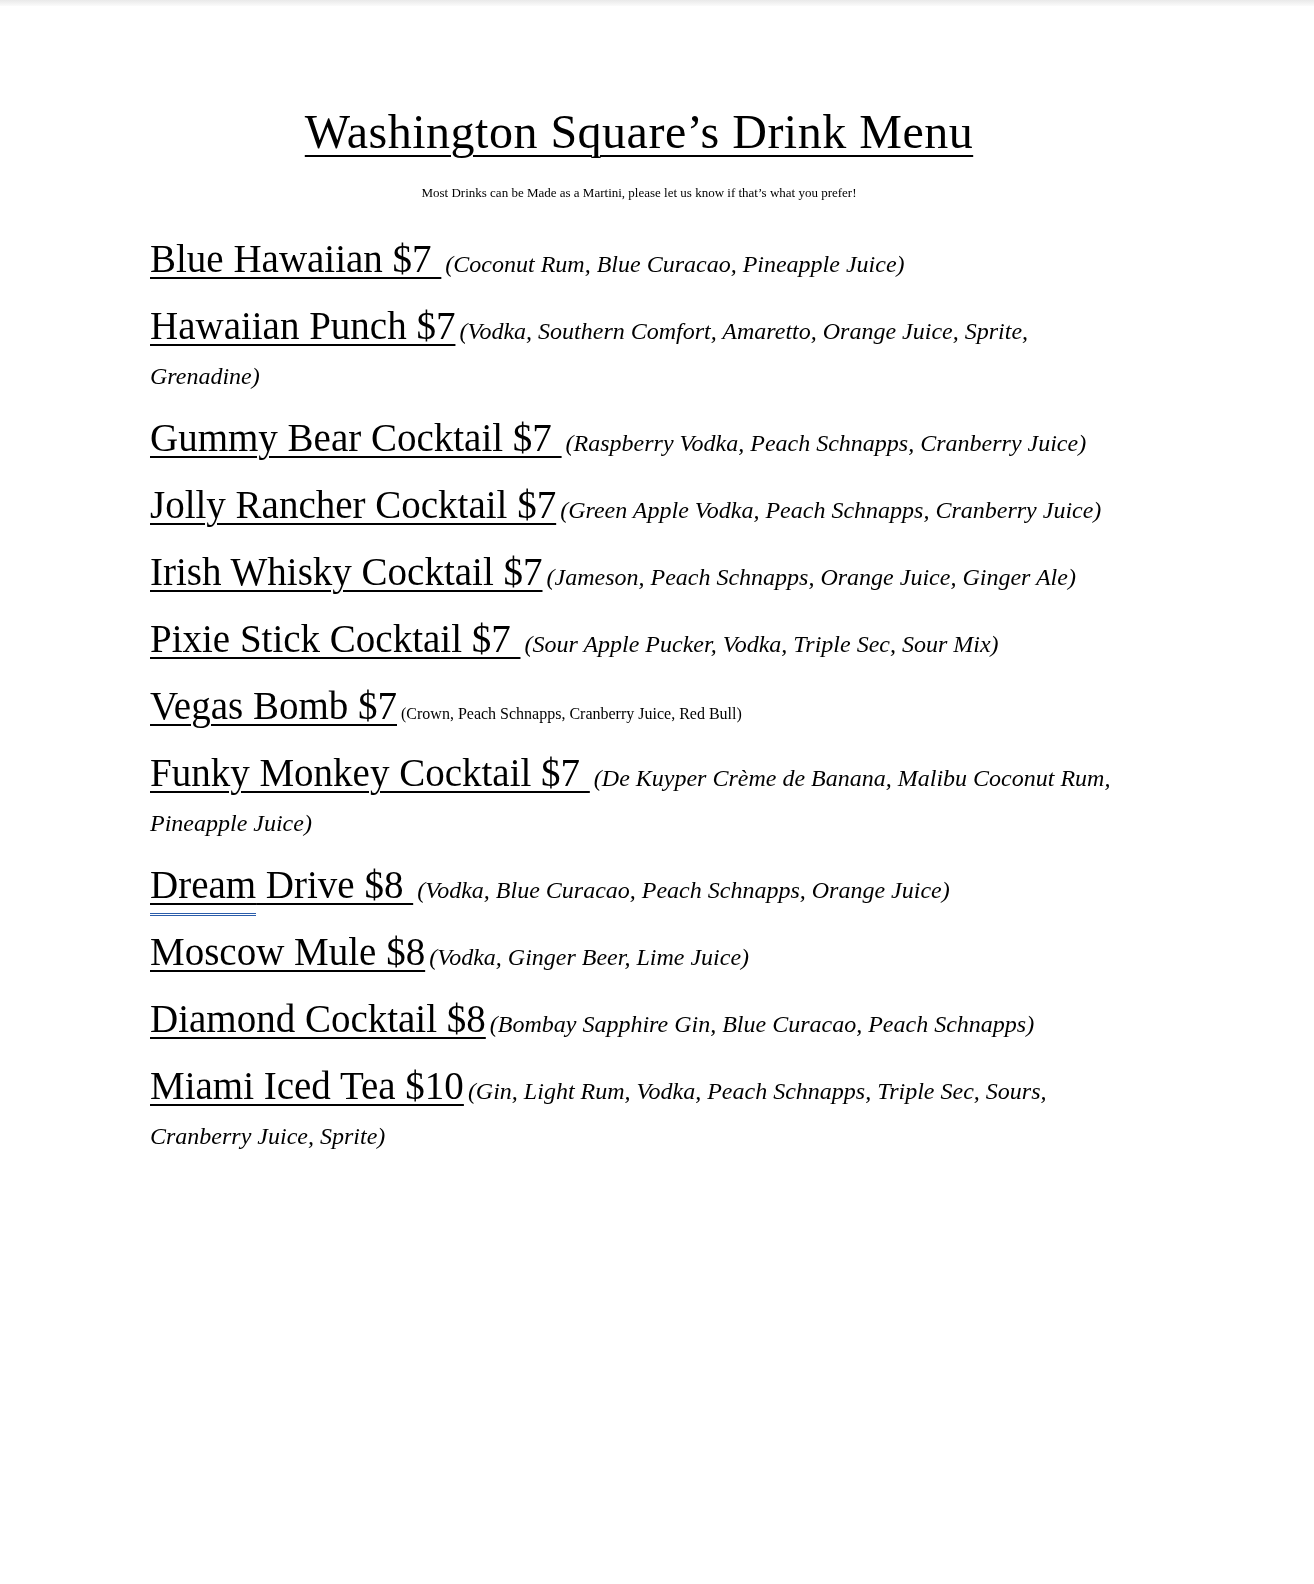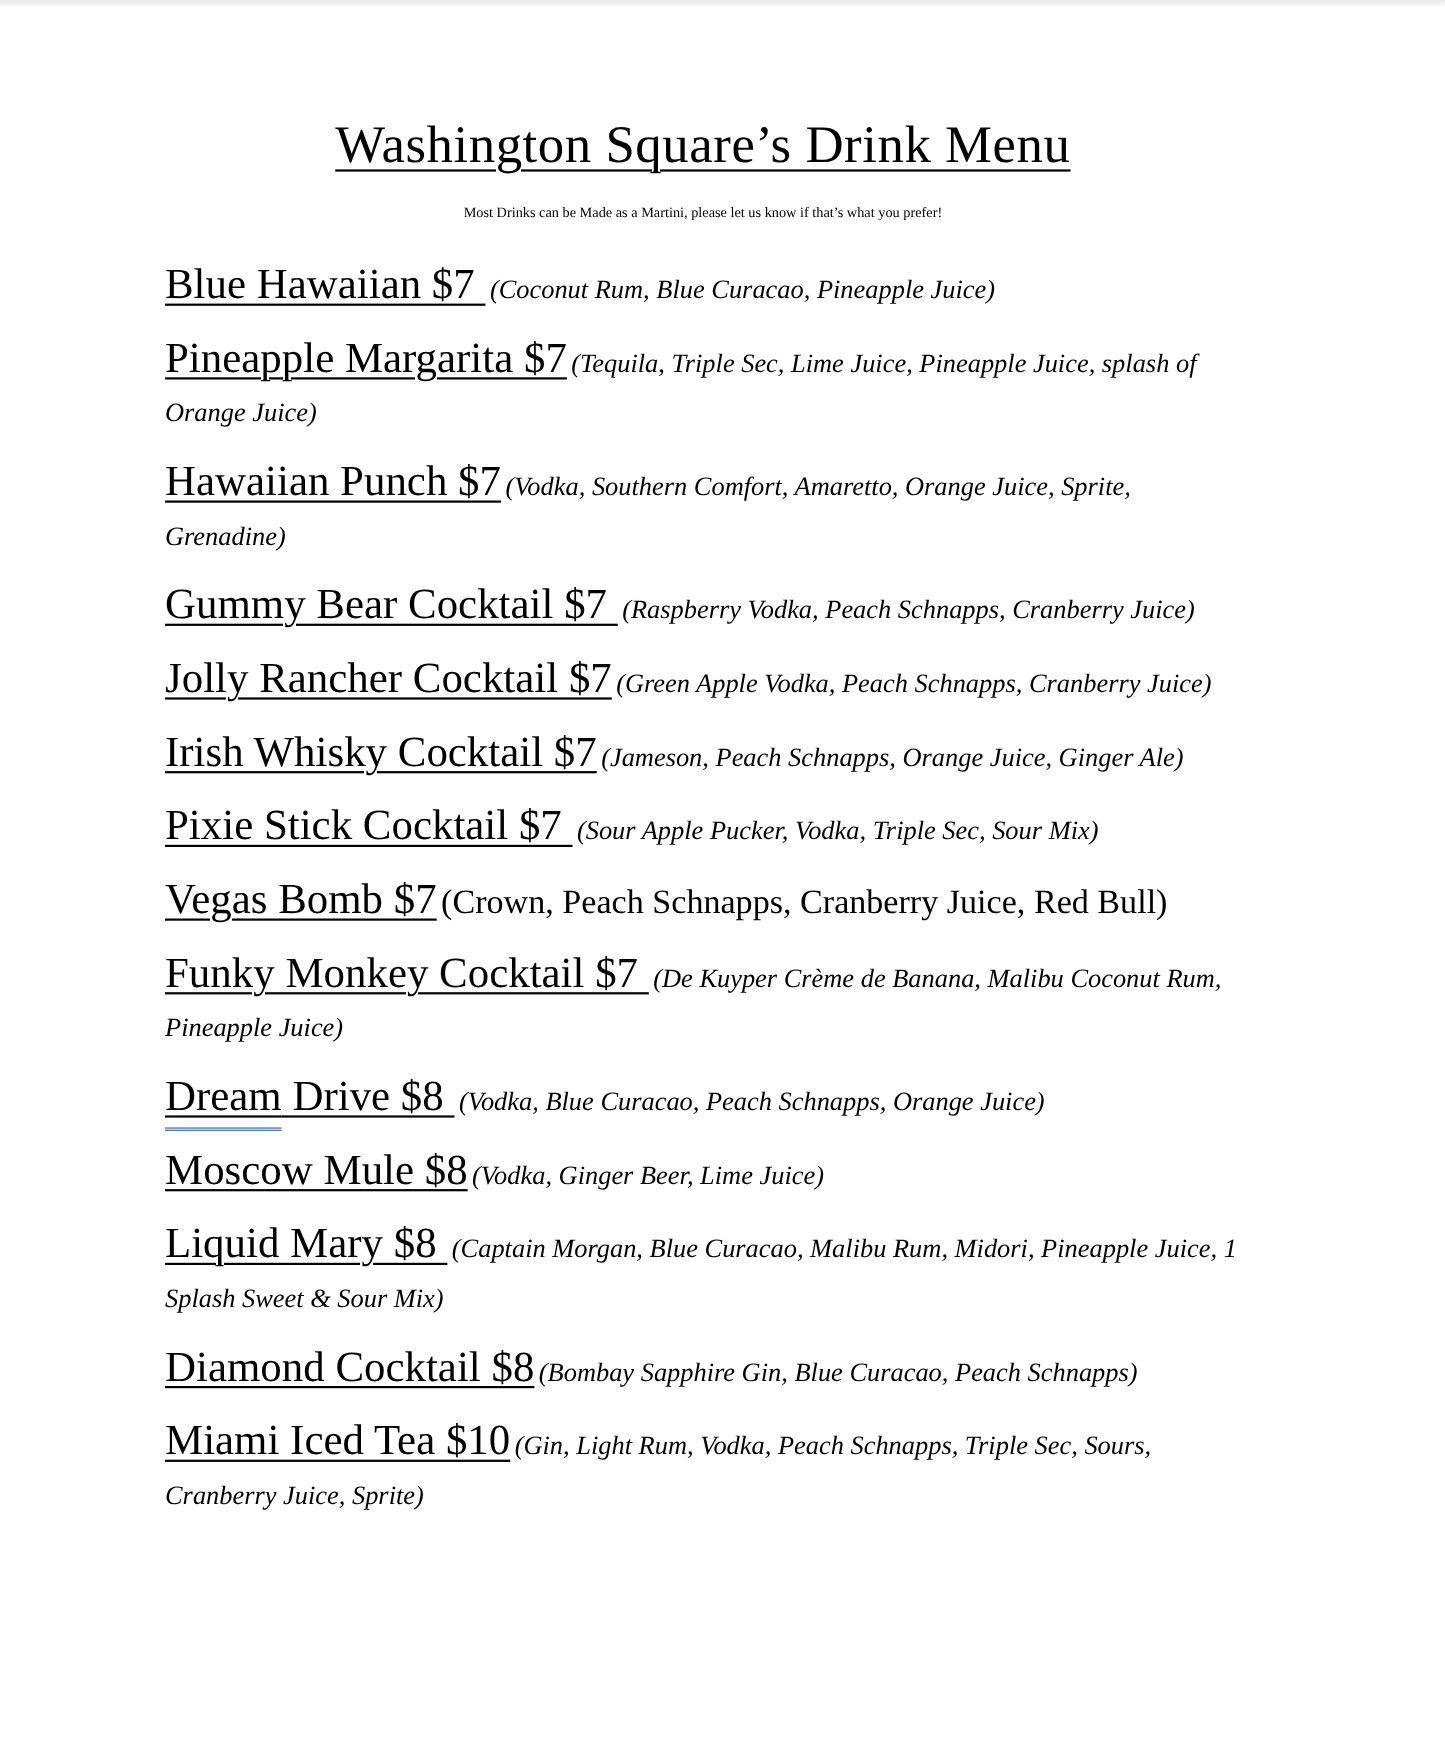--- a/index.html
+++ b/index.html
@@ -45,21 +45,21 @@
     text-decoration: underline;
     text-decoration-thickness: 2px;
     text-underline-offset: 5px;
   }
   .ingredients {
     font-size: 24px;
     font-style: italic;
   }
   .ingredients.roman {
     font-style: normal;
-    font-size: 31px;
+    font-size: 16px;
   }
   .grammar-flag {
     position: relative;
   }
   .grammar-flag::after {
     content: "";
     position: absolute;
     left: 0;
     right: 0;
     bottom: -10px;
@@ -70,27 +70,25 @@
 </head>
 <body style="color: rgb(0, 0, 0); background: rgb(255, 255, 255);">
 
 <div class="top-edge"></div>
 
 <div class="content">
   <h1 class="page-title">Washington Square’s Drink Menu</h1>
   <p class="subtitle">Most Drinks can be Made as a Martini, please let us know if that’s what you prefer!</p>
   <div id="menu-list">
       <p class="entry"><span class="drink-name">Blue Hawaiian $7&nbsp;</span> <span class="ingredients"> (Coconut Rum, Blue Curacao, Pineapple Juice)</span></p>
-      <p class="entry"><span class="drink-name">Pineapple Margarita $7</span> <span class="ingredients"> (Tequila, Triple Sec, Lime Juice, Pineapple Juice, splash of Orange Juice)</span></p>
       <p class="entry"><span class="drink-name">Hawaiian Punch $7</span> <span class="ingredients"> (Vodka, Southern Comfort, Amaretto, Orange Juice, Sprite, Grenadine)</span></p>
       <p class="entry"><span class="drink-name">Gummy Bear Cocktail $7&nbsp;</span> <span class="ingredients"> (Raspberry Vodka, Peach Schnapps, Cranberry Juice)</span></p>
       <p class="entry"><span class="drink-name">Jolly Rancher Cocktail $7</span> <span class="ingredients"> (Green Apple Vodka, Peach Schnapps, Cranberry Juice)</span></p>
       <p class="entry"><span class="drink-name">Irish Whisky Cocktail $7</span> <span class="ingredients"> (Jameson, Peach Schnapps, Orange Juice, Ginger Ale)</span></p>
       <p class="entry"><span class="drink-name">Pixie Stick Cocktail $7&nbsp;</span> <span class="ingredients"> (Sour Apple Pucker, Vodka, Triple Sec, Sour Mix)</span></p>
       <p class="entry"><span class="drink-name">Vegas Bomb $7</span> <span class="ingredients roman"> (Crown, Peach Schnapps, Cranberry Juice, Red Bull)</span></p>
       <p class="entry"><span class="drink-name">Funky Monkey Cocktail $7&nbsp;</span> <span class="ingredients"> (De Kuyper Crème de Banana, Malibu Coconut Rum, Pineapple Juice)</span></p>
       <p class="entry"><span class="drink-name"><span class="grammar-flag">Dream</span> Drive $8&nbsp;</span> <span class="ingredients"> (Vodka, Blue Curacao, Peach Schnapps, Orange Juice)</span></p>
       <p class="entry"><span class="drink-name">Moscow Mule $8</span> <span class="ingredients"> (Vodka, Ginger Beer, Lime Juice)</span></p>
-      <p class="entry"><span class="drink-name">Liquid Mary $8&nbsp;</span> <span class="ingredients"> (Captain Morgan, Blue Curacao, Malibu Rum, Midori, Pineapple Juice, 1 Splash Sweet &amp; Sour Mix)</span></p>
       <p class="entry"><span class="drink-name">Diamond Cocktail $8</span> <span class="ingredients"> (Bombay Sapphire Gin, Blue Curacao, Peach Schnapps)</span></p>
       <p class="entry"><span class="drink-name">Miami Iced Tea $10</span> <span class="ingredients"> (Gin, Light Rum, Vodka, Peach Schnapps, Triple Sec, Sours, Cranberry Juice, Sprite)</span></p>
     </div>
 </div>
 
 </body></html>

